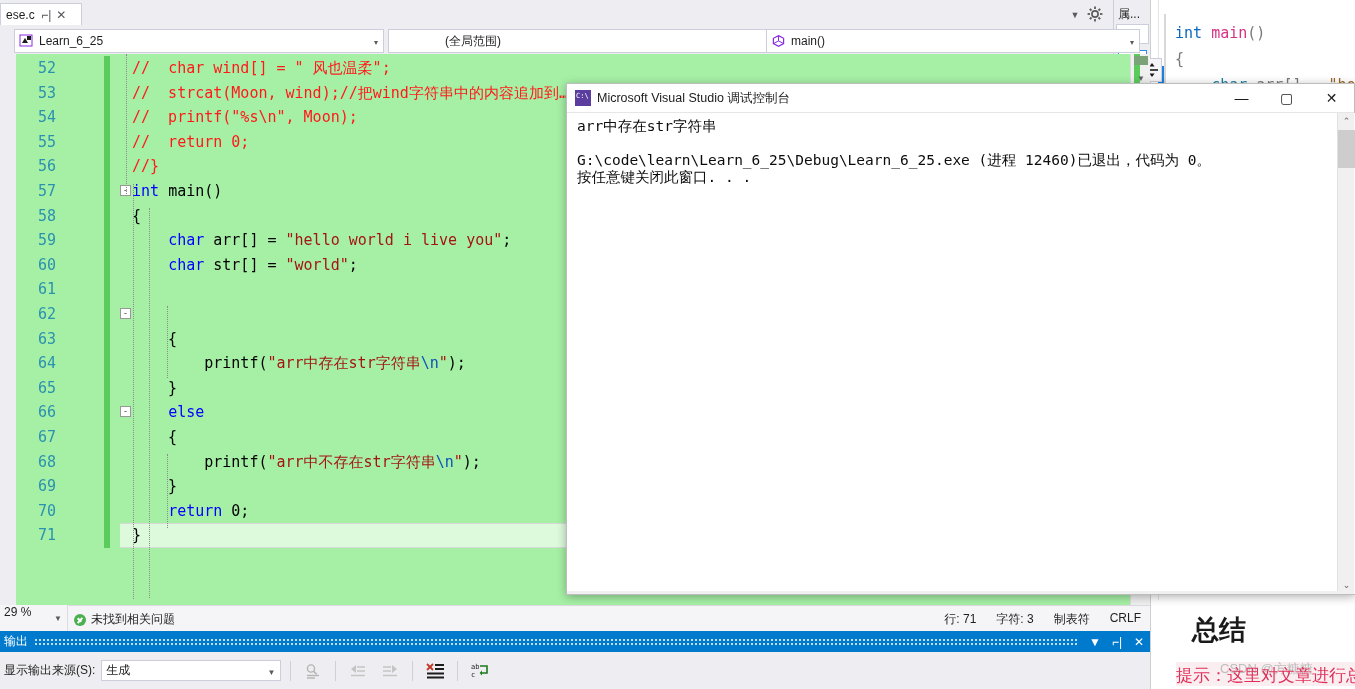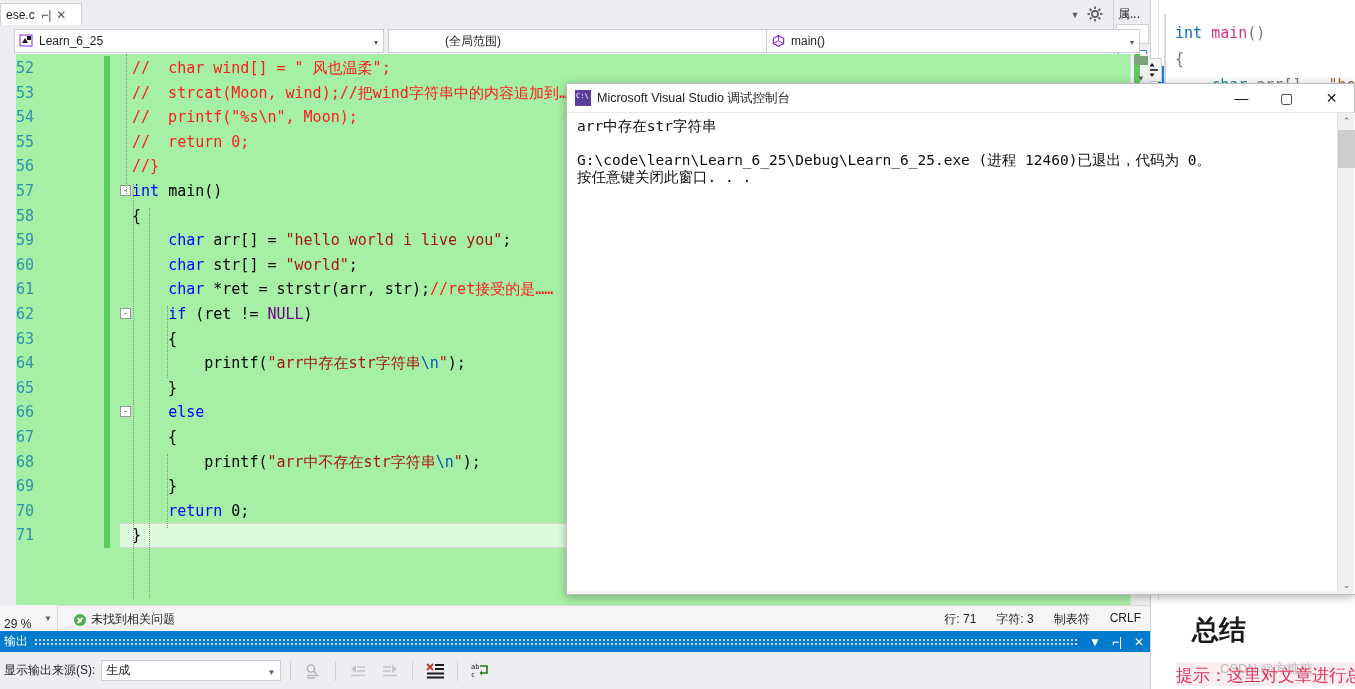--- a/index.html
+++ b/index.html
@@ -133,21 +133,21 @@
   #editor .code-surface {
     position:absolute; left:16px; top:0; width:1114px; height:551px;
     background:#a6f0a6;
   }
   #editor .line {
     position:absolute; left:0; width:1114px; height:24.6px;
     font-family:"DejaVu Sans Mono", monospace; font-size:15px;
     line-height:24.6px; white-space:pre;
   }
   #editor .lnum {
-    position:absolute; left:0; width:62px; text-align:left;
+    position:absolute; left:0; width:62px; text-align:center;
     color:#2b91af; font-family:"DejaVu Sans Mono", monospace; font-size:15px;
   }
   #editor .changebar {
     position:absolute; left:88px; width:6px; height:24.6px; background:#5bcc5b;
   }
   #editor .codetext {
     position:absolute; left:104px; white-space:pre;
     font-family:"DejaVu Sans Mono", monospace; font-size:15px;
   }
   .cmt { color:#ff1a1a; }
@@ -188,23 +188,23 @@
     position:absolute; left:3px; top:0px; width:6px; height:50px; background:#5bcc5b;
   }
 
   
   #ed-status {
     position:absolute; left:0; top:605px; width:1150px; height:26px;
     background:#f5f5f7; border-top:1px solid #dcdce0;
     display:flex; align-items:center; font-size:12px; color:#1e1e1e;
   }
   #zoom-combo {
-    position:absolute; left:0; top:605px; width:58px; height:26px;
+    position:absolute; left:0; top:605px; width:68px; height:26px;
     background:#f5f5f7; border-right:1px solid #dcdce0;
-    display:flex; align-items:flex-end; padding-left:4px; font-size:12px;
+    display:flex; align-items:flex-start; padding-left:4px; font-size:12px;
   }
   #zoom-combo .zc-caret { position:absolute; right:5px; top:9px; font-size:8px; color:#5a5a5a; }
   #issue-status { position:absolute; left:74px; top:611px; display:flex; align-items:center; gap:5px; font-size:12px; }
   .ok-circle {
     width:12px;height:12px;border-radius:50%;background:#4caf50;
     display:inline-block;position:relative;
   }
   .ok-circle::after{
     content:"";position:absolute;left:3px;top:5px;width:5px;height:2px;
     background:#fff;transform:rotate(42deg);
@@ -400,22 +400,22 @@
     <div class="code-surface" id="code-surface">
         <div class="line" style="top: 2px;"><span class="lnum">52</span><div class="changebar"></div><span class="codetext" style="left: 116px;"><span class="cmt">//  </span><span class="cmt">char wind[] = " 风也温柔";</span></span></div>
         <div class="line" style="top: 26.6px;"><span class="lnum">53</span><div class="changebar"></div><span class="codetext" style="left: 116px;"><span class="cmt">//  strcat(Moon, wind);//把wind字符串中的内容追加到……的词尾后</span></span></div>
         <div class="line" style="top: 51.2px;"><span class="lnum">54</span><div class="changebar"></div><span class="codetext" style="left: 116px;"><span class="cmt">//  printf("%s\n", Moon);</span></span></div>
         <div class="line" style="top: 75.8px;"><span class="lnum">55</span><div class="changebar"></div><span class="codetext" style="left: 116px;"><span class="cmt">//  return 0;</span></span></div>
         <div class="line" style="top: 100.4px;"><span class="lnum">56</span><div class="changebar"></div><span class="codetext" style="left: 116px;"><span class="cmt">//}</span></span></div>
         <div class="line" style="top: 125px;"><span class="lnum">57</span><div class="changebar"></div><div class="fold" style="top: 6px;">-</div><span class="codetext" style="left: 116px;"><span class="kw">int</span><span class="pln"> </span><span class="pln">main</span><span class="pln">()</span></span></div>
         <div class="line" style="top: 149.6px;"><span class="lnum">58</span><div class="changebar"></div><span class="codetext" style="left: 116px;"><span class="pln">{</span></span></div>
         <div class="line" style="top: 174.2px;"><span class="lnum">59</span><div class="changebar"></div><span class="codetext" style="left: 116px;"><span class="pln">    </span><span class="kw">char</span><span class="pln"> arr[] = </span><span class="str">"hello world i live you"</span><span class="pln">;</span></span></div>
         <div class="line" style="top: 198.8px;"><span class="lnum">60</span><div class="changebar"></div><span class="codetext" style="left: 116px;"><span class="pln">    </span><span class="kw">char</span><span class="pln"> str[] = </span><span class="str">"world"</span><span class="pln">;</span></span></div>
-        <div class="line" style="top: 223.4px;"><span class="lnum">61</span><div class="changebar"></div><span class="codetext" style="left: 116px;"><span class="pln">    </span><span class="kw">char</span><span class="pln"> *ret = </span><span class="pln">strstr</span><span class="pln">(arr, str);</span><span class="cmt">//ret接受的是……</span></span></div>
-        <div class="line" style="top: 248px;"><span class="lnum">62</span><div class="changebar"></div><div class="fold" style="top: 6px;">-</div><span class="codetext" style="left: 116px;"><span class="pln">    </span><span class="kw">if</span><span class="pln"> (ret != </span><span class="mac">NULL</span><span class="pln">)</span></span></div>
+        <div class="line" style="top: 223.4px;"><span class="lnum">61</span><div class="changebar"></div></div>
+        <div class="line" style="top: 248px;"><span class="lnum">62</span><div class="changebar"></div><div class="fold" style="top: 6px;">-</div></div>
         <div class="line" style="top: 272.6px;"><span class="lnum">63</span><div class="changebar"></div><span class="codetext" style="left: 116px;"><span class="pln">    {</span></span></div>
         <div class="line" style="top: 297.2px;"><span class="lnum">64</span><div class="changebar"></div><span class="codetext" style="left: 116px;"><span class="pln">        </span><span class="pln">printf</span><span class="pln">(</span><span class="str">"arr中存在str字符串</span><span class="esc">\n</span><span class="str">"</span><span class="pln">);</span></span></div>
         <div class="line" style="top: 321.8px;"><span class="lnum">65</span><div class="changebar"></div><span class="codetext" style="left: 116px;"><span class="pln">    }</span></span></div>
         <div class="line" style="top: 346.4px;"><span class="lnum">66</span><div class="changebar"></div><div class="fold" style="top: 6px;">-</div><span class="codetext" style="left: 116px; text-align: center;"><span class="pln">    </span><span class="kw">else</span></span></div>
         <div class="line" style="top: 371px;"><span class="lnum">67</span><div class="changebar"></div><span class="codetext" style="left: 116px;"><span class="pln">    {</span></span></div>
         <div class="line" style="top: 395.6px;"><span class="lnum">68</span><div class="changebar"></div><span class="codetext" style="left: 116px;"><span class="pln">        </span><span class="pln">printf</span><span class="pln">(</span><span class="str">"arr中不存在str字符串</span><span class="esc">\n</span><span class="str">"</span><span class="pln">);</span></span></div>
         <div class="line" style="top: 420.2px;"><span class="lnum">69</span><div class="changebar"></div><span class="codetext" style="left: 116px;"><span class="pln">    }</span></span></div>
         <div class="line" style="top: 444.8px;"><span class="lnum">70</span><div class="changebar"></div><span class="codetext" style="left: 116px;"><span class="pln">    </span><span class="kw">return</span><span class="pln"> 0;</span></span></div>
         <div class="line" style="top: 469.4px;"><div class="caretline" style="top: 0px;"></div><span class="lnum">71</span><div class="changebar"></div><span class="codetext" style="left: 116px;"><span class="pln">}</span></span></div>
         <div class="guide-dot" style="left: 110px; top: 0px; height: 140px;"></div>

